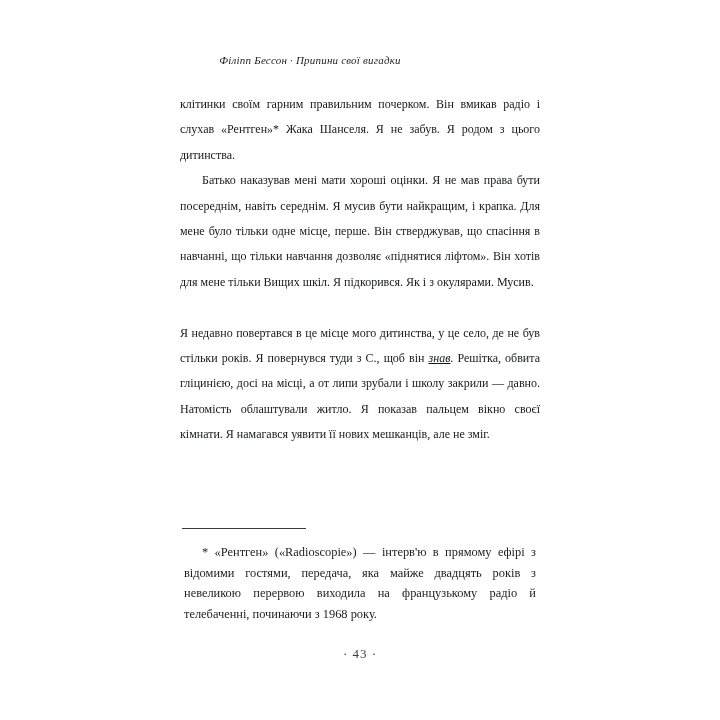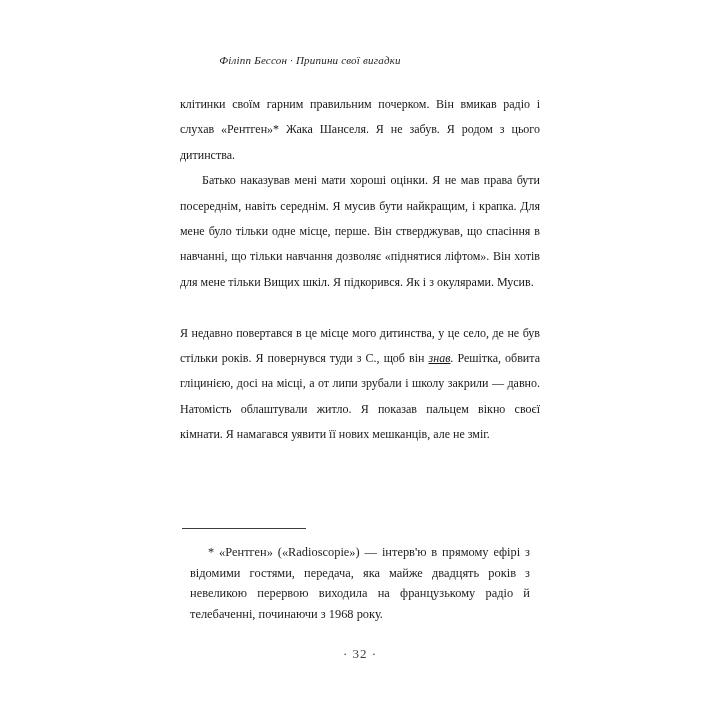--- a/index.html
+++ b/index.html
@@ -73,21 +73,21 @@
     top: 528px;
     width: 360px;
   }
   .footnote-rule {
     width: 124px;
     height: 1px;
     background: #3a3c3e;
     margin: 0 0 13px 2px;
   }
   p.footnote-text {
-    margin: 10px;
+    margin: 4px;
     font-size: 12.4px;
     line-height: 20.6px;
     text-align: justify;
     text-indent: 18px;
     color: #1b1d1f;
   }
 
   
   .folio {
     position: absolute;
@@ -115,15 +115,15 @@
 
     <p class="body-par gap-before"><span>Я недавно повертався в це місце мого дитинства, у це село, де не був стільки років. Я повернувся туди з С., щоб він </span><em class="it">знав</em><span>. Решітка, обвита гліцинією, досі на місці, а от липи зрубали і школу закрили — давно. Натомість облаштували житло. Я показав пальцем вікно своєї кімнати. Я намагався уявити її нових мешканців, але не зміг.</span></p>
 
   </div>
 
   <div class="footnote">
     <div class="footnote-rule"></div>
     <p class="footnote-text">* «Рентген» («Radioscopie») — інтерв'ю в прямому ефірі з відомими гостями, передача, яка майже двадцять років з невеликою перервою виходила на французькому радіо й телебаченні, починаючи з 1968 року.</p>
   </div>
 
-  <div class="folio">· 32 ·</div>
+  <div class="folio">· 43 ·</div>
 
 </div>
 
 </body></html>

